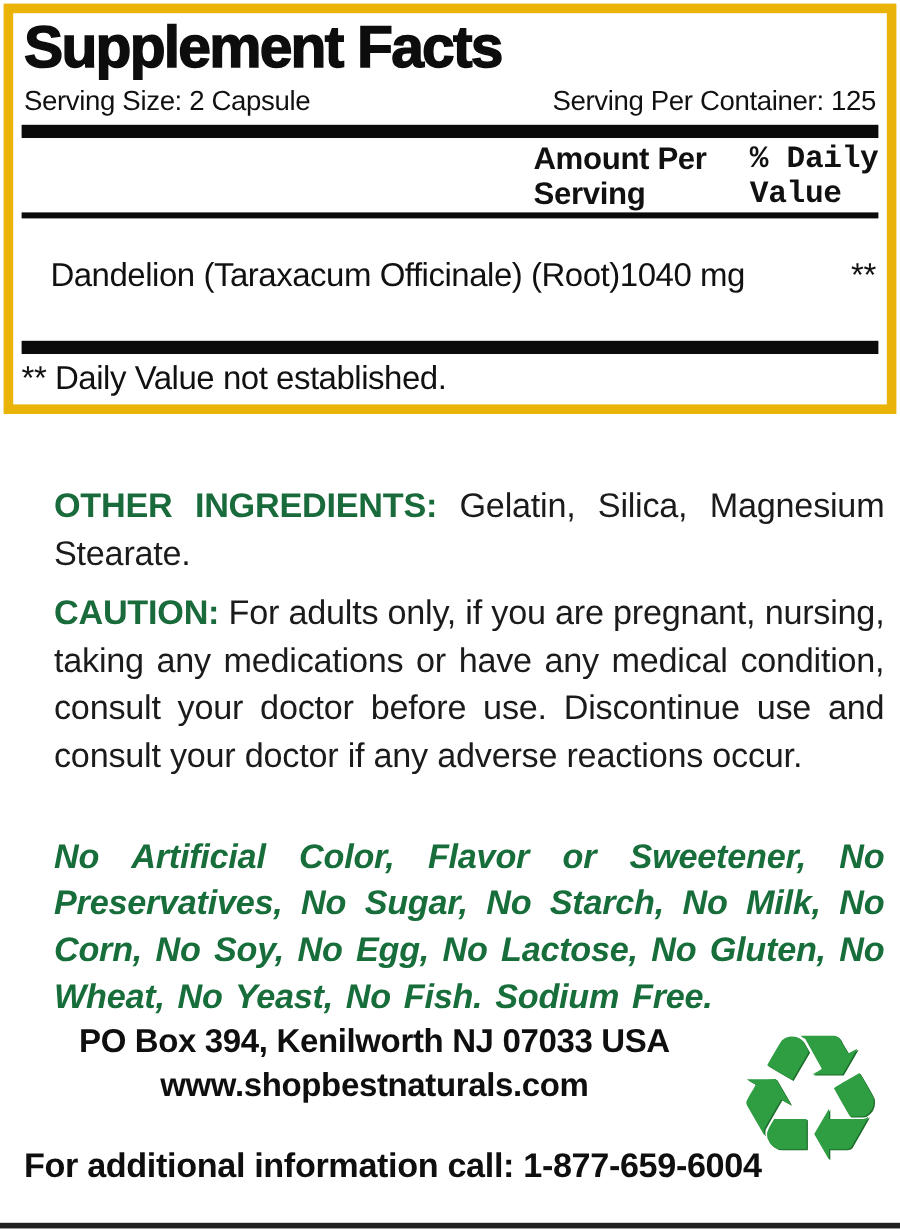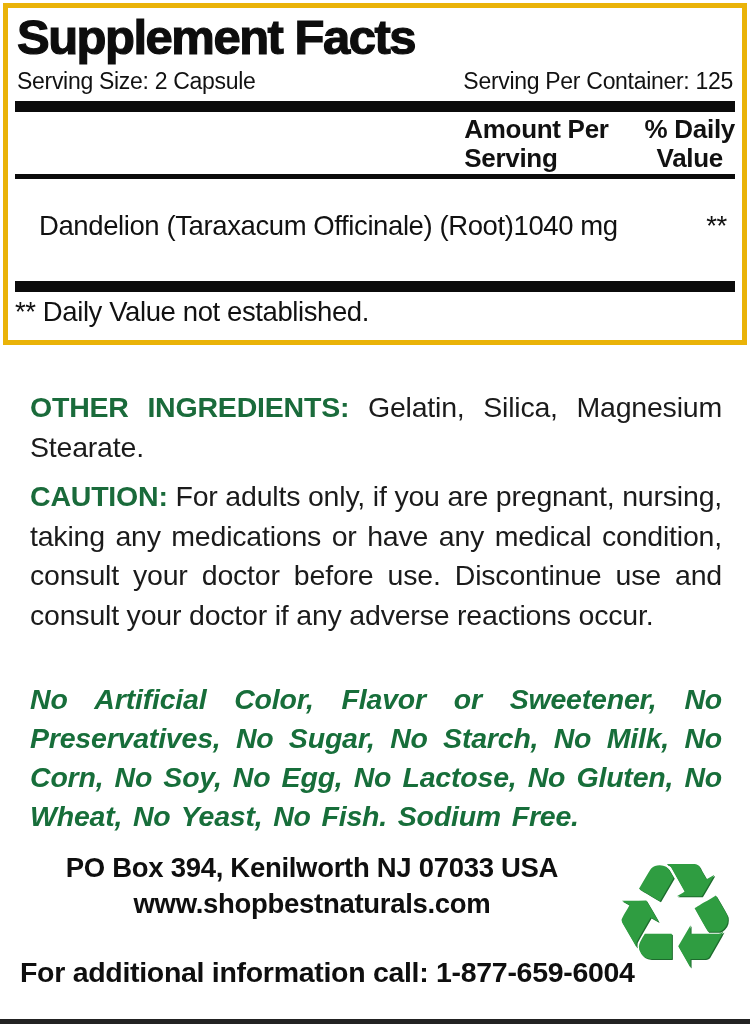--- a/index.html
+++ b/index.html
@@ -11,21 +11,21 @@
     font-family: "Liberation Sans", sans-serif;
     color: #111111;
     overflow: hidden;
   }
 
   
   .facts-box {
     position: absolute;
     left: 3px; top: 3px;
     width: 744px; height: 342px;
-    border: 5px solid #eab308;
+    border: 8px solid #eab308;
     box-sizing: border-box;
     background: #ffffff;
   }
   .facts-title {
     position: absolute;
     left: 9px; top: 1px;
     font-size: 49px;
     font-weight: 900;
     letter-spacing: -1.5px;
     color: #0d0d0d;
@@ -53,21 +53,21 @@
     position: absolute;
     top: 107px; right: 7px;
     display: flex;
     gap: 36px;
     font-weight: 700;
     font-size: 26px;
     line-height: 29px;
     letter-spacing: -0.3px;
   }
   .col-amount { }
-  .col-dv     { text-align: center; }
+  .col-dv     { text-align: left; font-family: Liberation Mono, monospace; }
   .ingredient-row {
     position: absolute;
     left: 9px; right: 9px; top: 202px;
     display: flex;
     align-items: center;
     font-size: 27.5px;
     letter-spacing: -0.4px;
   }
   .ing-name   { flex: 1 1 auto; padding-left: 22px; white-space: nowrap; }
   .ing-amount { flex: 0 0 162px; white-space: nowrap; }
@@ -76,21 +76,21 @@
     position: absolute;
     left: 7px; top: 288px;
     font-size: 27.5px;
     letter-spacing: -0.4px;
   }
 
   
   .para {
     position: absolute;
     left: 30px; width: 692px;
-    margin: 0;
+    margin: 15px;
     font-size: 28.5px;
     line-height: 39.5px;
     letter-spacing: -0.2px;
     text-align: justify;
     color: #1b1b1b;
   }
   .para-other   { top: 388px; }
   .para-caution { top: 477px; }
   .green-label {
     color: #1a6b3b;

